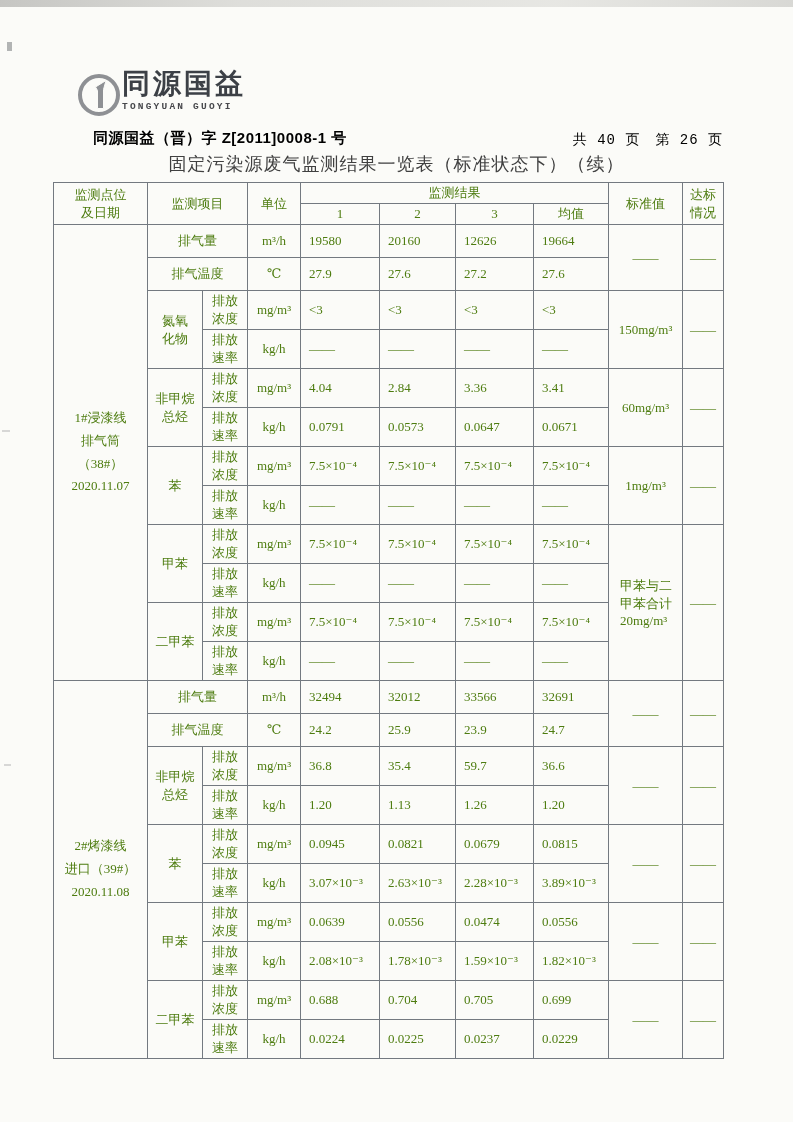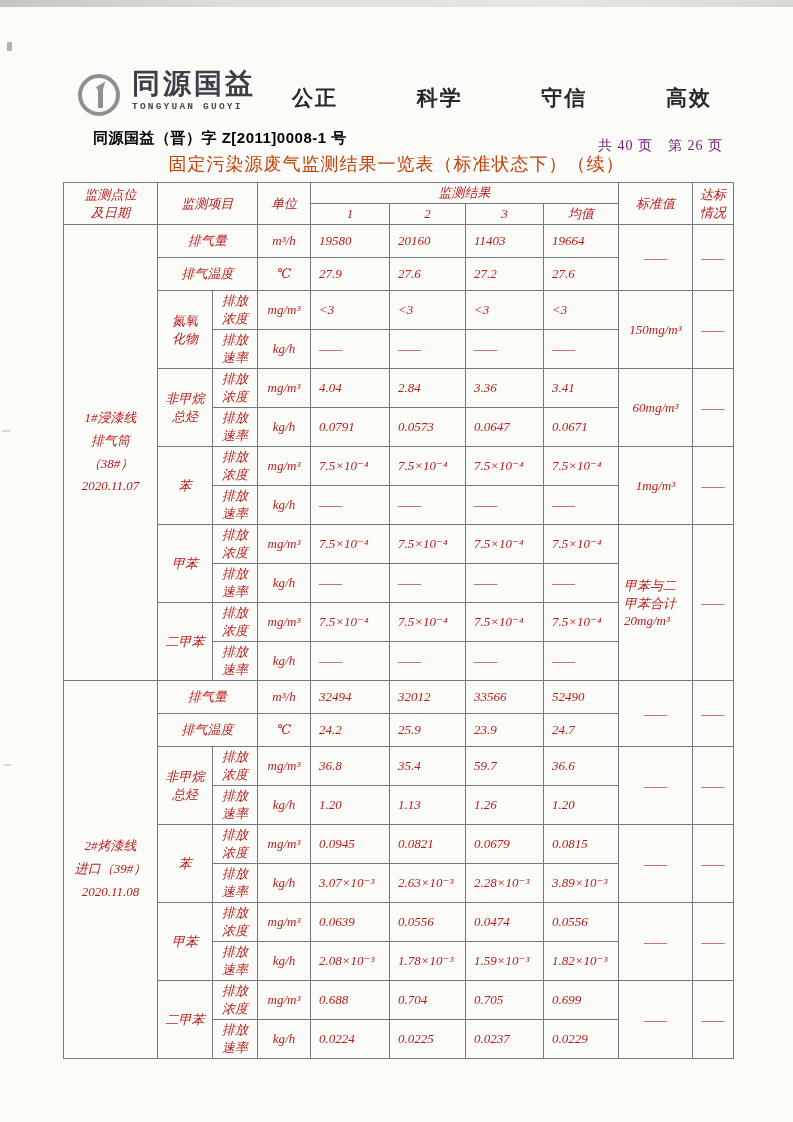--- a/index.html
+++ b/index.html
@@ -19,68 +19,68 @@
   .scan-strip{
     position:absolute;top:0;left:0;width:100%;height:7px;
     background:linear-gradient(90deg,#9a9a97,#c6c6c2 30%,#d6d6d2 70%,#bcbcb8);
     opacity:.55;
   }
   .speck{position:absolute;background:#6a6d70;opacity:.5;}
 
   
   .brand{position:absolute;left:76px;top:70px;display:flex;align-items:flex-start;}
   .brand svg{display:block;margin-top:2px;}
-  .brand-text{margin-left:10px;line-height:1;}
+  .brand-text{margin-left:0;line-height:1;}
   .brand-cn{
     font-family:"Liberation Sans","DejaVu Sans",sans-serif;
     font-weight:700;font-size:28px;letter-spacing:3px;color:#3c4046;
   }
   .brand-en{
     font-family:Liberation Mono, monospace;
     font-weight:700;font-size:9.5px;letter-spacing:2.2px;color:#47484c;margin-top:4px;
   }
   .slogans{
     position:absolute;left:292px;top:84px;width:420px;
     display:flex;justify-content:space-between;
     font-family:"Liberation Sans","DejaVu Sans",sans-serif;
     font-weight:700;font-size:21px;color:#26282b;letter-spacing:2px;
   }
   .doc-line{
     position:absolute;left:93px;top:129px;
     font-family:"Liberation Sans","DejaVu Sans",sans-serif;
     font-weight:700;font-size:15px;color:#000000;letter-spacing:.5px;
   }
   .pagination{
-    position:absolute;right:70px;top:137px;
-    font-size:14px;color:#701a75;letter-spacing:1px;
+    position:absolute;right:70px;top:131px;
+    font-size:14px;color:#000000;letter-spacing:1px;font-family:Liberation Mono, monospace;
   }
   .doc-title{
     position:absolute;left:0;top:152px;width:100%;
-    text-align:center;font-size:18px;color:#c2410c;letter-spacing:1px;
+    text-align:center;font-size:18px;color:#404040;letter-spacing:1px;
   }
 
   
   table.mon{
-    position:absolute;left:63px;top:182px;
+    position:absolute;left:53px;top:182px;
     border-collapse:collapse;table-layout:fixed;width:670px;
-    font-size:13px;color:#b91c1c;font-style:italic;
+    font-size:13px;color:#4d7c0f;
   }
   table.mon th,table.mon td{
     border:1px solid #737980;
     text-align:center;vertical-align:middle;
     white-space:pre-line;
     padding:1px 2px;
     font-weight:normal;
     overflow:hidden;
   }
   table.mon tr.hdr{height:21px;}
   table.mon tr.simple{height:33px;}
   table.mon tr.compound{height:37px;}
   table.mon td.v{text-align:left;padding-left:8px;}
-  table.mon td.left{text-align:left;padding-left:5px;}
+  table.mon td.left{text-align:left;padding-left:11px;}
   table.mon td.pt{line-height:1.75;}
 </style>
 </head>
 <body>
 
 <div class="page">
 
   <div class="scan-strip"></div>
   <div class="speck" style="left:7px;top:42px;width:5px;height:9px;"></div>
   <div class="speck" style="left:2px;top:430px;width:8px;height:2px;opacity:.25;"></div>
@@ -90,26 +90,20 @@
     <svg width="46" height="46" viewBox="0 0 46 46">
       <circle cx="23" cy="23" r="19" fill="none" stroke="#8e9094" stroke-width="4"></circle>
       <path d="M19.5 15 L30 8.5 L27.5 17.5 L27.5 36.5 L21.5 36.5 L21.5 18.5 Z" fill="#8e9094" stroke="#fbfbf8" stroke-width="1"></path>
     </svg>
     <div class="brand-text">
       <div class="brand-cn">同源国益</div>
       <div class="brand-en">TONGYUAN GUOYI</div>
     </div>
   </div>
 
-  <div class="slogans">
-    <span>公正</span>
-    <span>科学</span>
-    <span>守信</span>
-    <span>高效</span>
-  </div>
 
   <div class="doc-line">同源国益（晋）字 Z[2011]0008-1 号</div>
   <div class="pagination">共 40 页　第 26 页</div>
 
   <div class="doc-title">固定污染源废气监测结果一览表（标准状态下）（续）</div>
 
   <table class="mon">
     <colgroup>
       <col style="width:94px">
         <col style="width:55px">
@@ -143,21 +137,21 @@
     <tbody>
         <tr class="simple">
           <td rowspan="12" class="pt">1#浸漆线
 排气筒
 （38#）
 2020.11.07</td>
           <td colspan="2">排气量</td>
           <td>m³/h</td>
           <td class="v">19580</td>
           <td class="v">20160</td>
-          <td class="v">11403</td>
+          <td class="v">12626</td>
           <td class="v">19664</td>
           <td rowspan="2">——</td>
           <td rowspan="2">——</td>
         </tr>
         <tr class="simple">
           <td colspan="2">排气温度</td>
           <td>℃</td>
           <td class="v">27.9</td>
           <td class="v">27.6</td>
           <td class="v">27.2</td>
@@ -272,21 +266,21 @@
         </tr>
         <tr class="simple">
           <td rowspan="10" class="pt">2#烤漆线
 进口（39#）
 2020.11.08</td>
           <td colspan="2">排气量</td>
           <td>m³/h</td>
           <td class="v">32494</td>
           <td class="v">32012</td>
           <td class="v">33566</td>
-          <td class="v">52490</td>
+          <td class="v">32691</td>
           <td rowspan="2">——</td>
           <td rowspan="2">——</td>
         </tr>
         <tr class="simple">
           <td colspan="2">排气温度</td>
           <td>℃</td>
           <td class="v">24.2</td>
           <td class="v">25.9</td>
           <td class="v">23.9</td>
           <td class="v">24.7</td>

